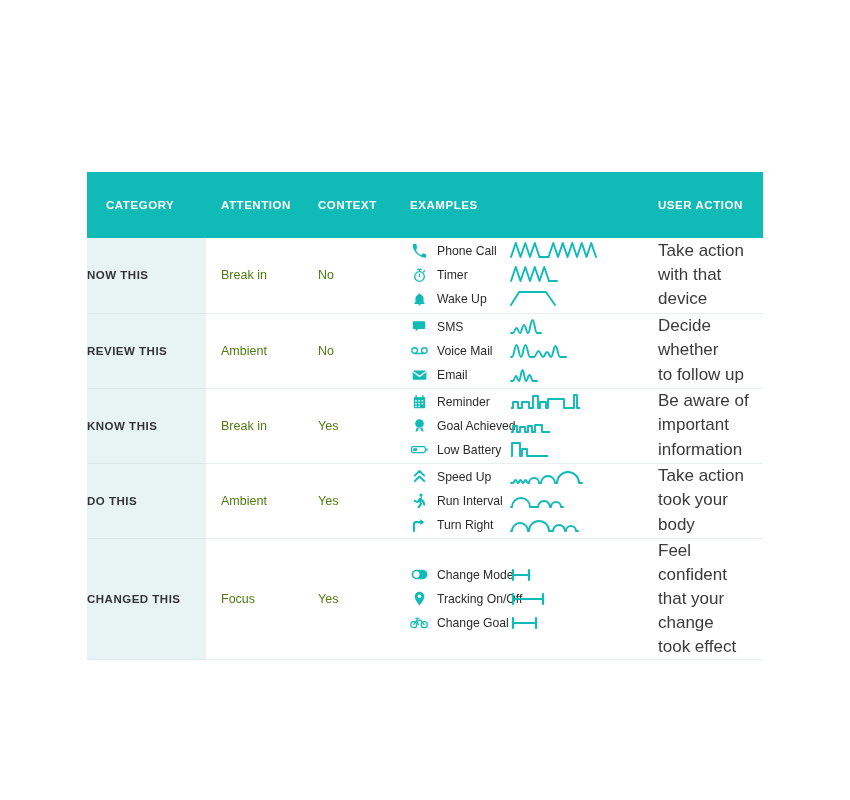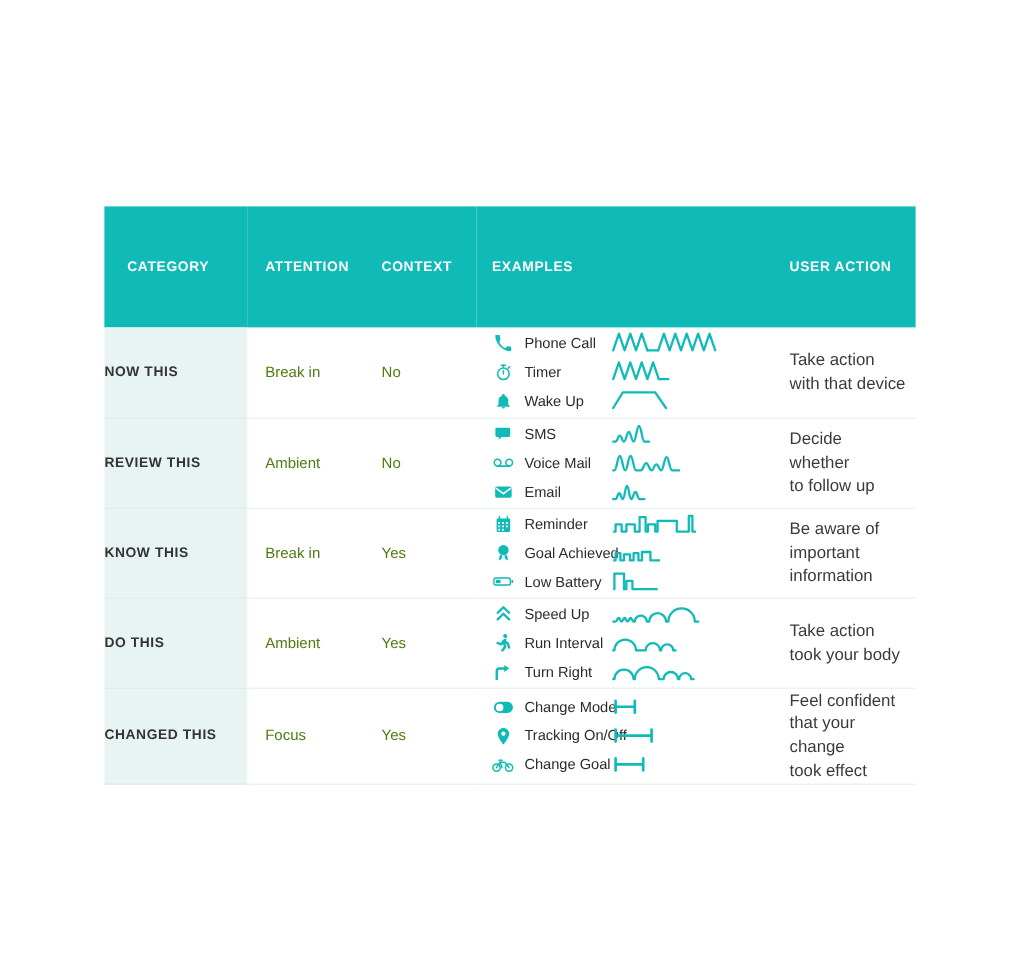--- a/index.html
+++ b/index.html
@@ -28,21 +28,21 @@
 
   table.haptic-table {
     border-collapse: collapse;
     width: 676px;
     table-layout: fixed;
   }
 
   
   thead tr {
     background: #10bab6;
-    height: 101px;
+    height: 66px;
   }
   thead th {
     color: #ffffff;
     font-size: 11.5px;
     font-weight: bold;
     letter-spacing: 0.55px;
     text-align: left;
     vertical-align: middle;
     padding: 0;
   }
@@ -78,21 +78,21 @@
     color: #4d7c0f;
     font-size: 12.5px;
     padding-left: 15px;
   }
   td.c-context { padding-left: 13px; }
 
   td.c-examples { padding-left: 13px; }
   td.c-waves    { padding-left: 0; }
   td.c-useraction {
     color: #3a3a3a;
-    font-size: 14px;
+    font-size: 17px;
     line-height: 1.42;
     padding-left: 13px;
     padding-right: 8px;
   }
 
   
   .ex-list {
     display: flex;
     flex-direction: column;
     justify-content: flex-start;

